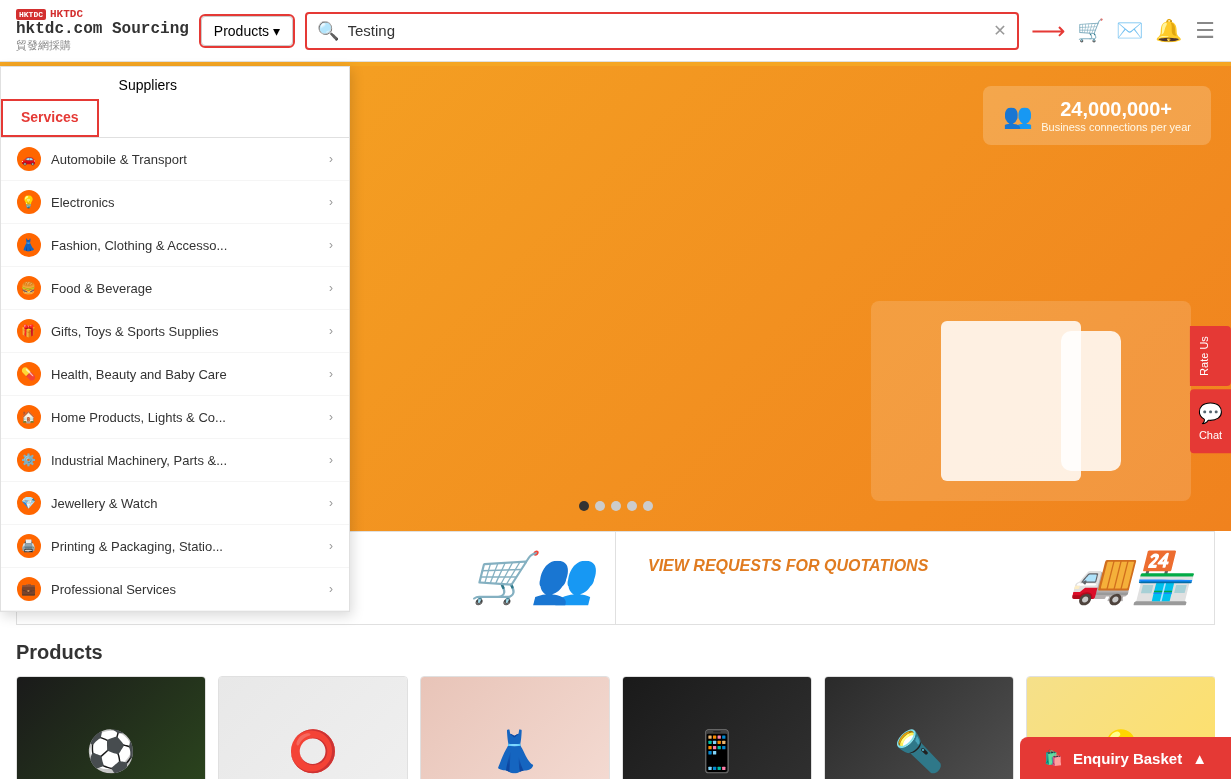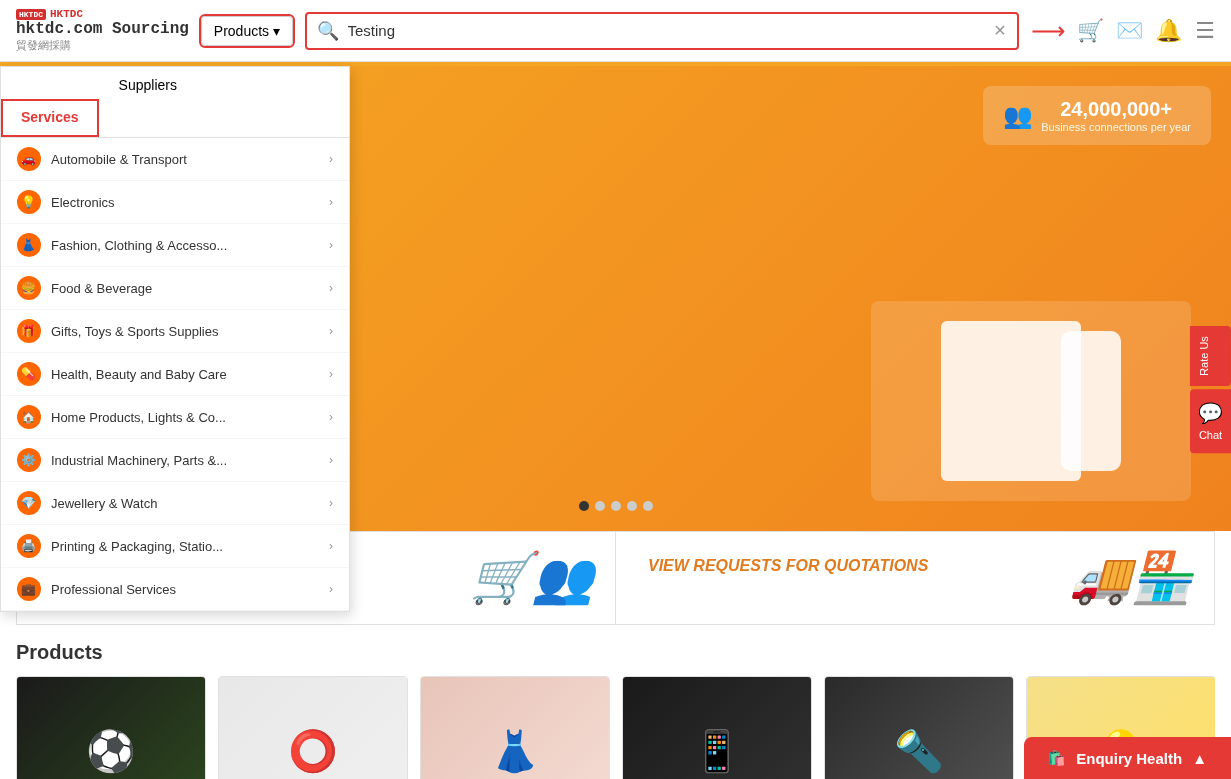--- a/index.html
+++ b/index.html
@@ -685,15 +685,15 @@
     <span>Rate Us</span>
   </div>
   <div class="side-chat">
     <span style="font-size:20px; writing-mode:horizontal-tb; transform:none;">💬</span>
     <span style="writing-mode:horizontal-tb; transform:none; font-size:11px;">Chat</span>
   </div>
 </div>
 
 <div class="enquiry-basket">
   <span>🛍️</span>
-  <span>Enquiry Health</span>
+  <span>Enquiry Basket</span>
   <span>▲</span>
 </div>
 
 </body></html>

